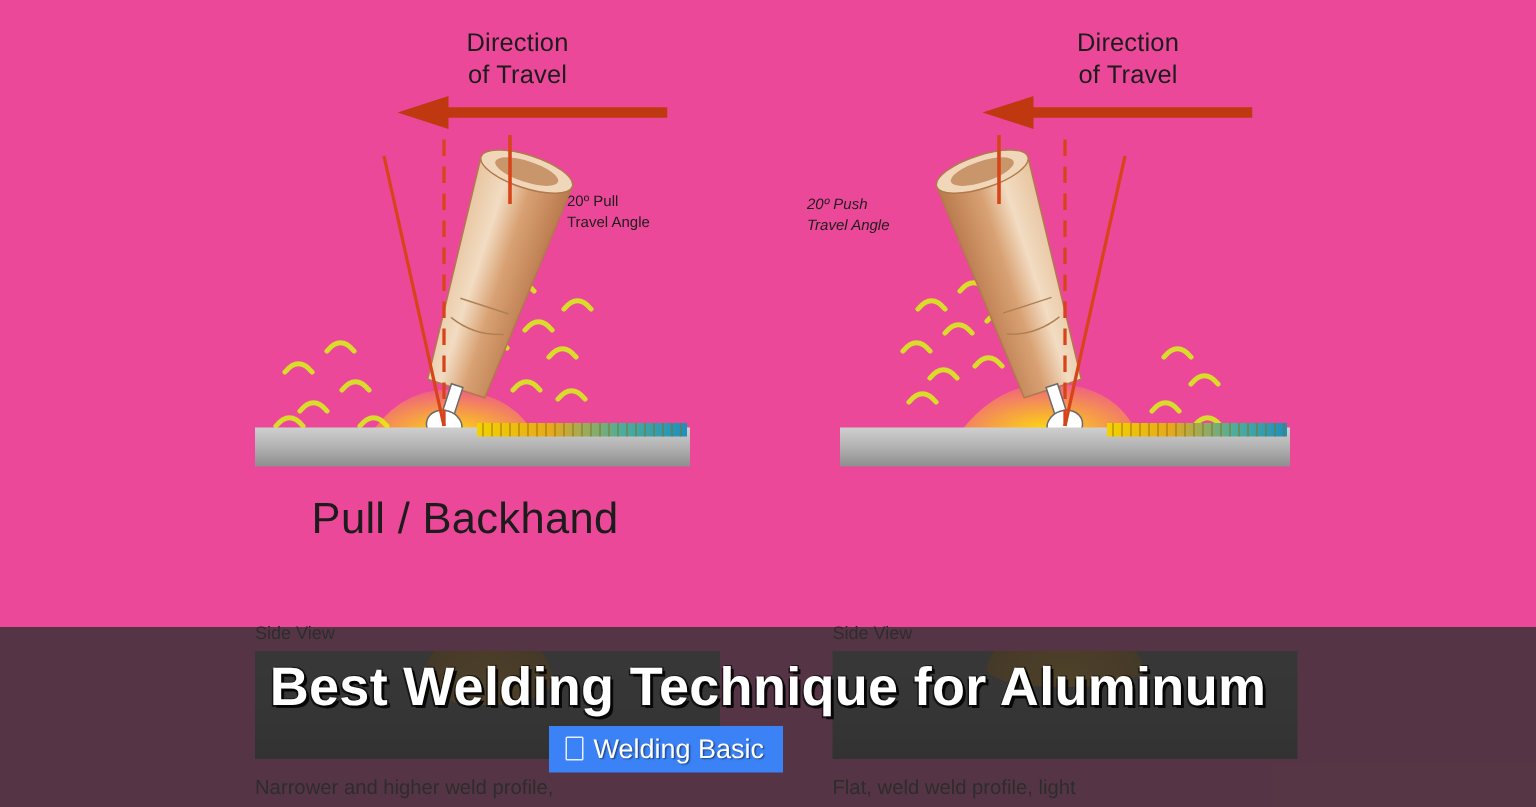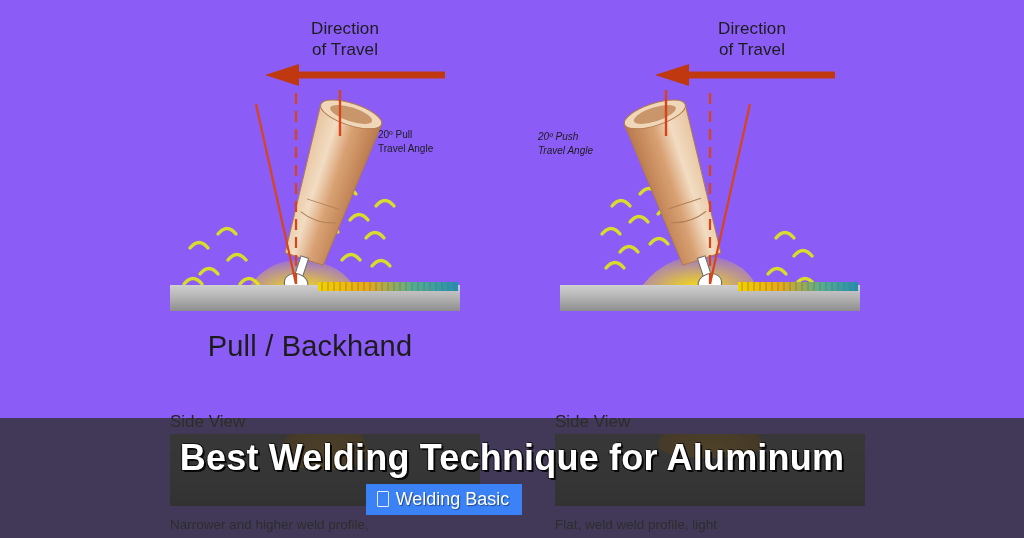--- a/index.html
+++ b/index.html
@@ -3,21 +3,21 @@
 <meta charset="utf-8">
 <style>
   html,body{margin:0;padding:0;}
   body{
     width:1024px;height:538px;
     background:#f7f7f3;
     font-family:"Liberation Sans", sans-serif;
     overflow:hidden;
     position:relative;
   }
-  #stage{position:absolute;inset:0;background:#8b5cf6;}
+  #stage{position:absolute;inset:0;background:#ec4899;}
 
   
   .panel{position:absolute;top:0;height:418px;}
   #panel-left{left:110px;width:400px;}
   #panel-right{left:520px;width:400px;}
 
   .dir-label{
     position:absolute;
     width:200px;text-align:center;
     font-size:17px;line-height:21px;color:#1c1c1c;
@@ -49,21 +49,21 @@
   #torch-right{left:70px;top:88px;width:240px;height:215px;}
 
   .plate{position:absolute;}
   #plate-left{left:60px;top:280px;width:290px;height:35px;}
   #plate-right{left:40px;top:280px;width:300px;height:35px;}
 
   
   .sv{position:absolute;top:414px;}
   #sv-left{left:170px;width:330px;}
   #sv-right{left:555px;width:330px;}
-  .sv-title{font-size:17px;color:#222;line-height:16px;}
+  .sv-title{font-size:12px;color:#222;line-height:16px;}
   .sv-img{
     margin-top:4px;width:310px;height:72px;
     background:linear-gradient(180deg,#585858 0%,#4e4e4e 55%,#3d3d3d 100%);
     position:relative;overflow:hidden;
   }
   .sv-bead{
     position:absolute;left:50%;top:-16px;transform:translateX(-50%);
     width:86px;height:52px;
     background:radial-gradient(ellipse at 50% 80%, #c98a14 0%, #a8690c 55%, #7d4d08 100%);
     border-radius:50% 50% 46% 46%/70% 70% 30% 30%;

